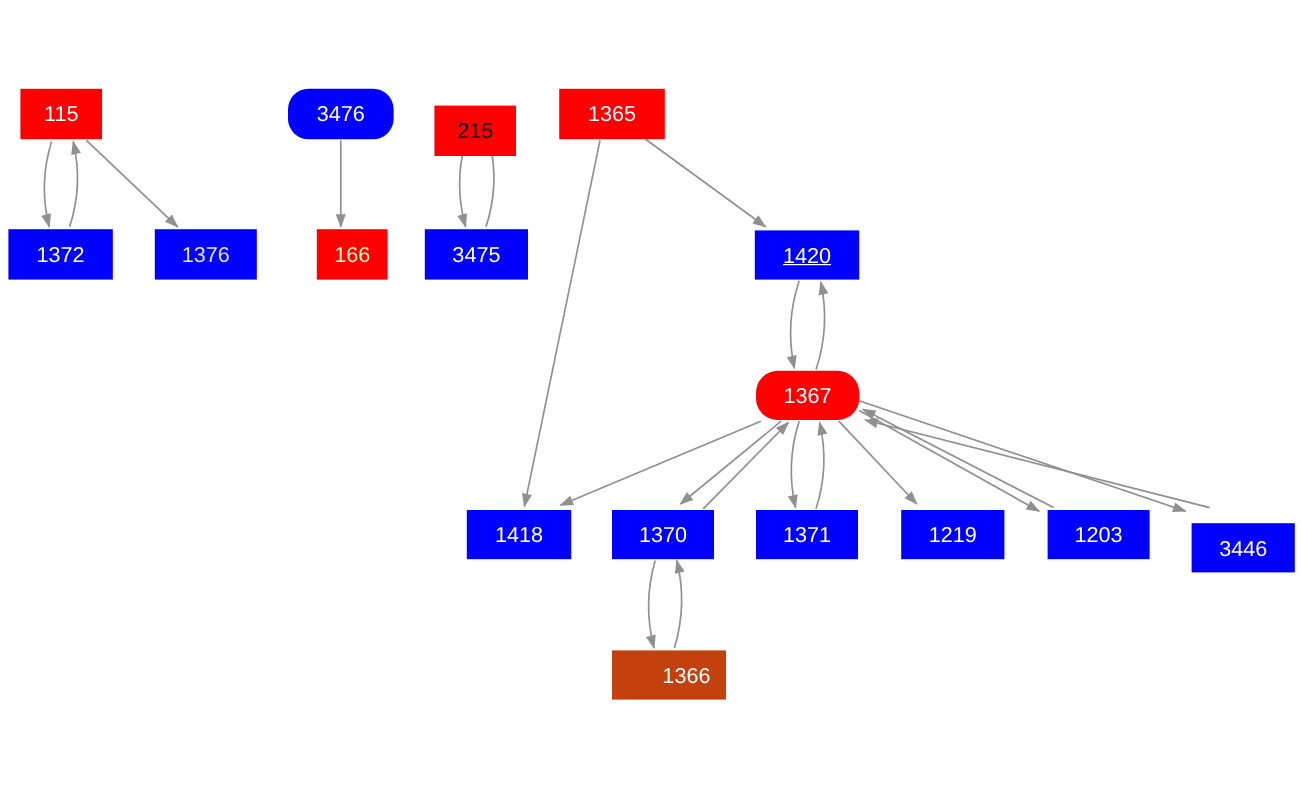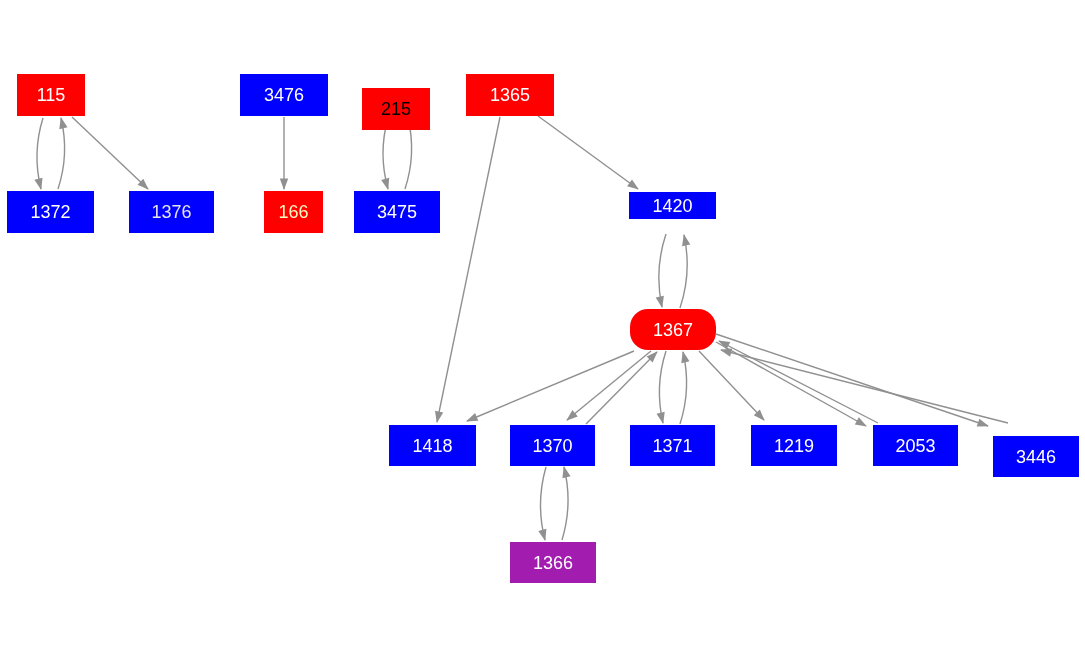--- a/index.html
+++ b/index.html
@@ -68,30 +68,30 @@
         <path d="M716,342 L866,426" class="edge-path" stroke="#909090" marker-end="url(#arrowhead)"></path>
         <path d="M878,423 L719,341" class="edge-path" stroke="#909090" marker-end="url(#arrowhead)"></path>
         <path d="M716,334 L988,426" class="edge-path" stroke="#909090" marker-end="url(#arrowhead)"></path>
         <path d="M1008,423 L721,350" class="edge-path" stroke="#909090" marker-end="url(#arrowhead)"></path>
         <path d="M546,467 Q535.5009381303083,503.36302654973025 545,540" class="edge-path" stroke="#909090" marker-end="url(#arrowhead)"></path>
         <path d="M562,540 Q572.9962490621336,503.7738698373187 564,467" class="edge-path" stroke="#909090" marker-end="url(#arrowhead)"></path>
       </g>
   </svg>
   <div id="node-layer">
       <div class="graph-node" style="left: 17px; top: 74px; width: 68px; height: 42px; background: rgb(255, 0, 0); color: rgb(255, 255, 255);">115</div>
-      <div class="graph-node" style="left: 240px; top: 74px; width: 88px; height: 42px; background: rgb(0, 0, 255); color: rgb(255, 255, 255);">3476</div>
+      <div class="graph-node" style="left: 240px; top: 74px; width: 88px; height: 42px; background: rgb(0, 0, 255); color: rgb(255, 255, 255); border-radius: 17px;">3476</div>
       <div class="graph-node" style="left: 362px; top: 88px; width: 68px; height: 42px; background: rgb(255, 0, 0); color: #000000;">215</div>
       <div class="graph-node" style="left: 466px; top: 74px; width: 88px; height: 42px; background: rgb(255, 0, 0); color: rgb(255, 255, 255);">1365</div>
       <div class="graph-node" style="left: 7px; top: 191px; width: 87px; height: 42px; background: rgb(0, 0, 255); color: rgb(255, 255, 255);">1372</div>
       <div class="graph-node" style="left: 129px; top: 191px; width: 85px; height: 42px; background: rgb(0, 0, 255); color: #e5e5e5;">1376</div>
       <div class="graph-node" style="left: 264px; top: 191px; width: 59px; height: 42px; background: rgb(255, 0, 0); color: #fef9c3;">166</div>
       <div class="graph-node" style="left: 354px; top: 191px; width: 86px; height: 42px; background: rgb(0, 0, 255); color: rgb(255, 255, 255);">3475</div>
-      <div class="graph-node" style="left: 629px; top: 192px; width: 87px; height: 27px; background: rgb(0, 0, 255); color: rgb(255, 255, 255);">1420</div>
+      <div class="graph-node" style="left: 629px; top: 192px; width: 87px; height: 41px; background: rgb(0, 0, 255); color: rgb(255, 255, 255); text-decoration: underline;">1420</div>
       <div class="graph-node" style="left: 630px; top: 309px; width: 86px; height: 41px; background: rgb(255, 0, 0); color: rgb(255, 255, 255); border-radius: 18px;">1367</div>
       <div class="graph-node" style="left: 389px; top: 425px; width: 87px; height: 41px; background: rgb(0, 0, 255); color: rgb(255, 255, 255);">1418</div>
       <div class="graph-node" style="left: 510px; top: 425px; width: 85px; height: 41px; background: rgb(0, 0, 255); color: rgb(255, 255, 255);">1370</div>
       <div class="graph-node" style="left: 630px; top: 425px; width: 85px; height: 41px; background: rgb(0, 0, 255); color: rgb(255, 255, 255);">1371</div>
       <div class="graph-node" style="left: 751px; top: 425px; width: 86px; height: 41px; background: rgb(0, 0, 255); color: rgb(255, 255, 255);">1219</div>
-      <div class="graph-node" style="left: 873px; top: 425px; width: 85px; height: 41px; background: rgb(0, 0, 255); color: rgb(255, 255, 255);">2053</div>
+      <div class="graph-node" style="left: 873px; top: 425px; width: 85px; height: 41px; background: rgb(0, 0, 255); color: rgb(255, 255, 255);">1203</div>
       <div class="graph-node" style="left: 993px; top: 425px; width: 86px; height: 41px; background: rgb(0, 0, 255); color: rgb(255, 255, 255); margin-top: 11px;">3446</div>
-      <div class="graph-node" style="left: 510px; top: 542px; width: 86px; height: 41px; background: #a21caf; color: rgb(255, 255, 255);">1366</div>
+      <div class="graph-node" style="left: 510px; top: 542px; width: 66px; height: 41px; background: #c2410c; color: rgb(255, 255, 255); padding-left: 29px;">1366</div>
     </div>
 </div>
 
 </body></html>

